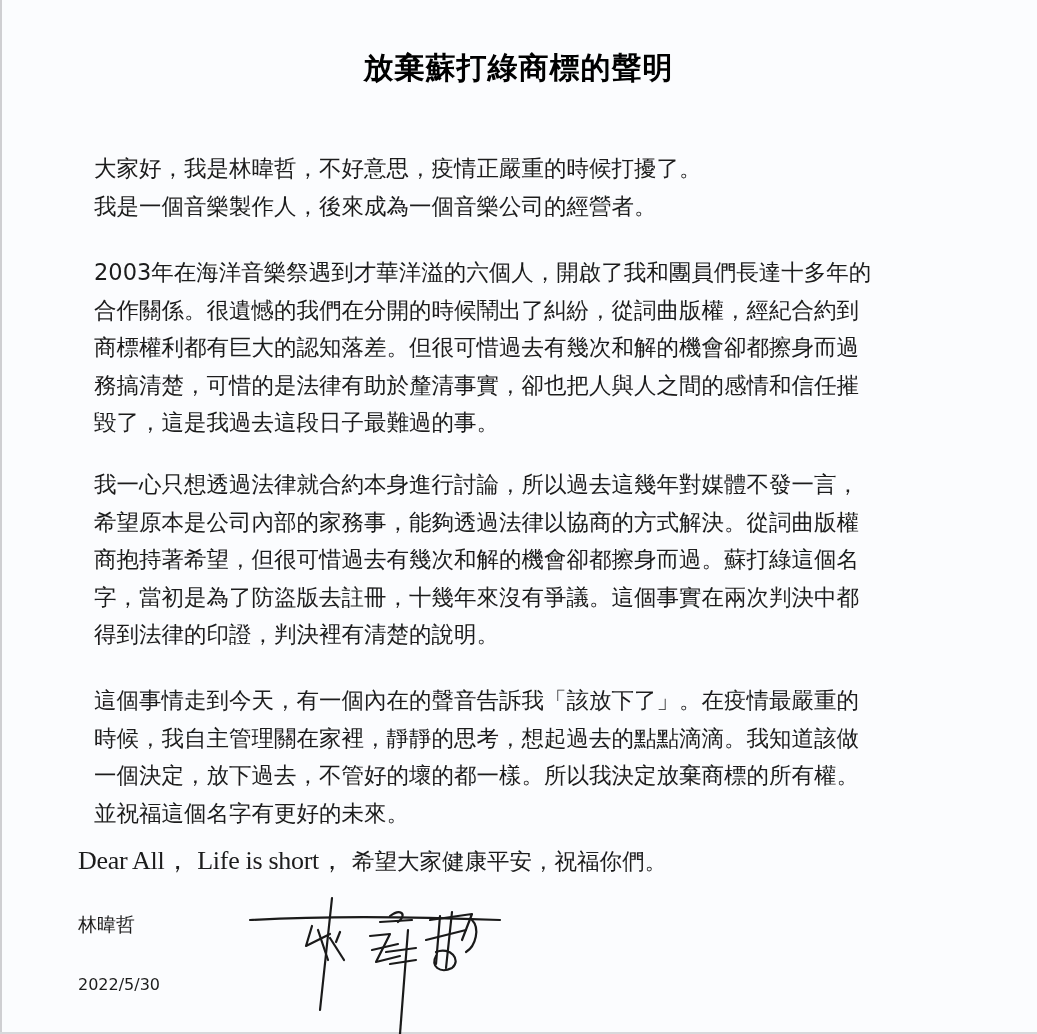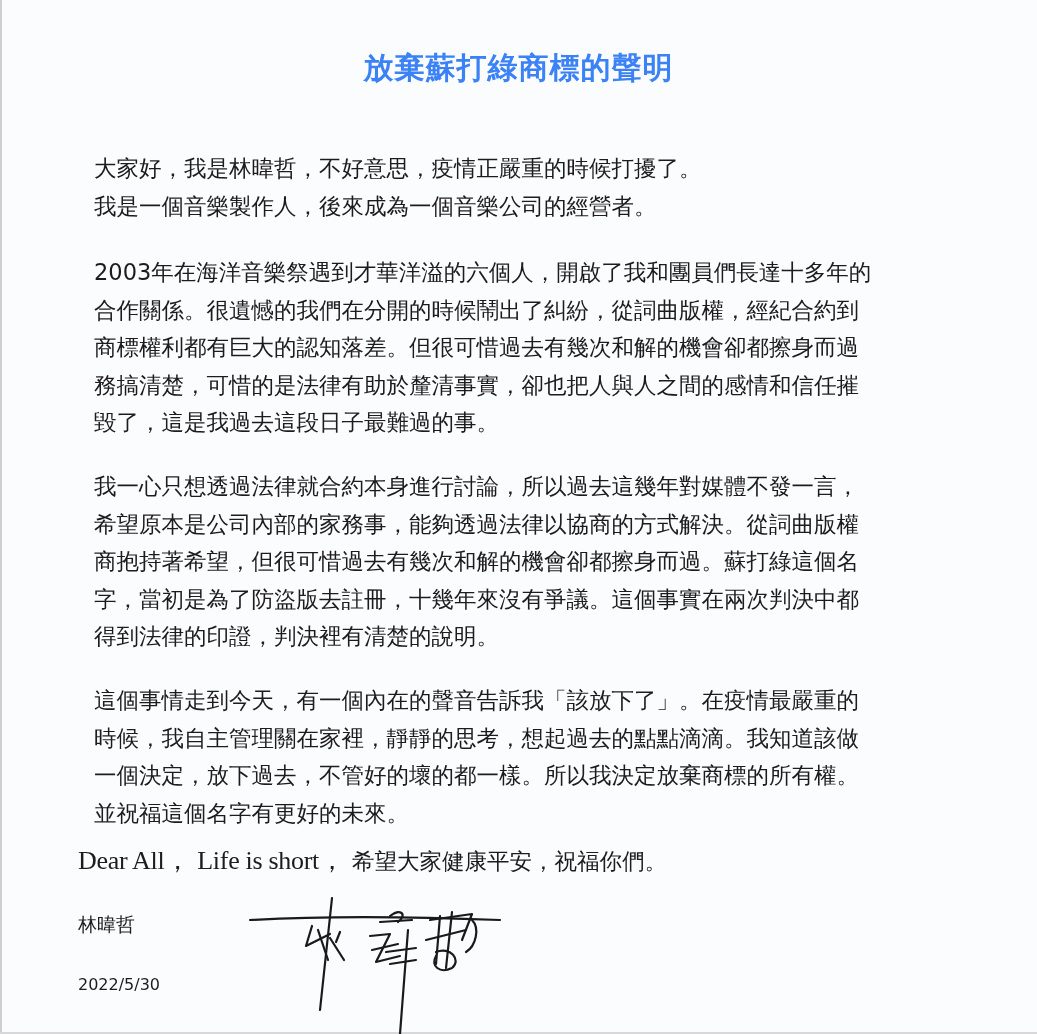--- a/index.html
+++ b/index.html
@@ -22,35 +22,35 @@
       position: absolute; left: 0; bottom: 0; width: 1037px; height: 2px; background: #d8d8db;
     }
     .title {
       position: absolute;
       left: 0; width: 1037px;
       top: 48px;
       text-align: center;
       font-size: 30px;
       font-weight: bold;
       letter-spacing: 1px;
-      color: #3b82f6;
+      color: #000000;
     }
     .para {
       position: absolute;
       left: 78px;
       width: 880px;
       font-size: 22.5px;
       line-height: 37.5px;
       color: #1c1c1c;
       margin: 16px;
     }
     .para .line { display: block; white-space: nowrap; }
     .p1 { top: 134px; }
     .p2 { top: 238px; }
-    .p3 { top: 452px; }
+    .p3 { top: 452px; font-family: Liberation Mono, monospace; }
     .p4 { top: 666px; }
     .closing {
       position: absolute;
       left: 78px;
       top: 843px;
       font-size: 22.5px;
       white-space: nowrap;
       color: #1c1c1c;
     }
     .closing .latin {

